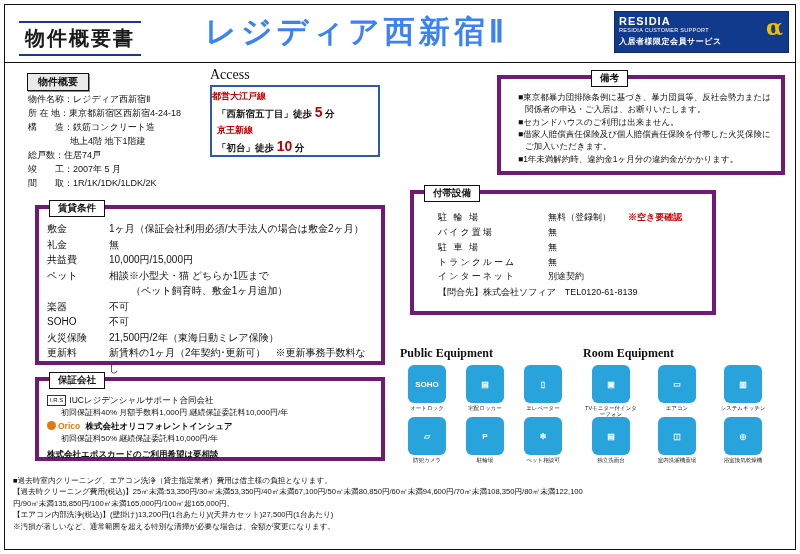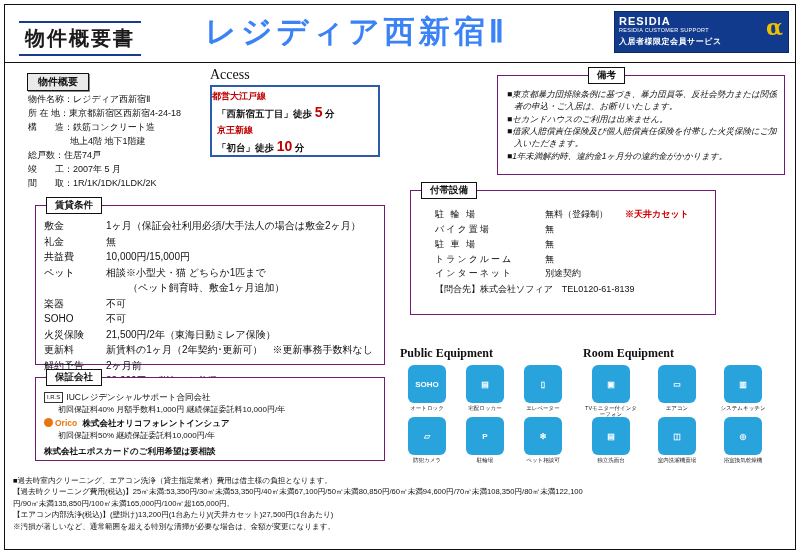--- a/index.html
+++ b/index.html
@@ -46,36 +46,36 @@
   }
   
   .pill {
     display:inline-block;
     border:1px solid #111; background:#fff;
     padding:1px 10px; font-size:10px; font-weight:bold;
     box-shadow:1px 1px 0 #888;
   }
   .pill-dark { background:#eaeaea; }
   
-  .box { position:absolute; border:1px solid #701a75; background:#fff; }
+  .box { position:absolute; border:4px solid #701a75; background:#fff; }
   .box-title {
     position:absolute; top:-9px; left:10px;
     background:#fff; border:1px solid #111; padding:1px 8px;
     font-size:9.5px; font-weight:bold; white-space:nowrap;
   }
   .lines { line-height:1.55; font-size:9px; padding:2px 4px; }
   
   #access-title { position:absolute; left:205px; top:62px; font-size:14px; font-weight:normal; font-family:"Liberation Serif", serif; }
   #access-box { left:205px; top:80px; width:170px; height:72px; border:2px solid #2a5caa; background:#fff; }
   .ac-line { font-size:9.5px; padding:1px 5px; font-weight:bold; }
   .ac-rail { color:#c00000; font-size:9px; font-weight:bold; }
   .big-min { font-size:14px; font-weight:bold; color:#c00000; }
   
   #remarks { left:492px; top:70px; width:288px; height:100px; }
-  .rm { font-size:8.5px; line-height:1.45; padding-left:2px; text-indent:-7px; margin-left:8px;font-style:italic;}
+  .rm { font-size:8.5px; line-height:1.45; padding-left:2px; text-indent:-7px; margin-left:16px;}
   
   #rent { left:30px; top:200px; width:350px; height:160px; }
   .rowline { display:flex; font-size:10px; line-height:1.55; }
   .rowline .k { width:62px; flex:none; }
   .rowline .v { flex:1; }
   
   #guarantee { left:30px; top:372px; width:350px; height:84px; }
   .g-row { font-size:8.5px; line-height:1.5; }
   .g-sub { font-size:8px; padding-left:14px; }
   .orico { color:#e8760e; font-weight:bold; }
@@ -228,21 +228,21 @@
       <div class="g-row" style="margin-top:4px; font-weight:bold;">株式会社エポスカードのご利用希望は要相談</div>
     </div>
   </div>
 
   <div class="box" id="facility">
     <div class="box-title" style="left:10px;">付帯設備</div>
     <div style="padding:16px 6px 0 24px;">
       <div class="fac-row">
         <div class="k">駐 輪 場</div>
         <div class="v">無料（登録制）</div>
-        <div class="fac-note">※天井カセット</div>
+        <div class="fac-note">※空き要確認</div>
       </div>
       <div class="fac-row">
         <div class="k">バイク置場</div>
         <div class="v">無</div>
       </div>
       <div class="fac-row">
         <div class="k">駐 車 場</div>
         <div class="v">無</div>
       </div>
       <div class="fac-row">

